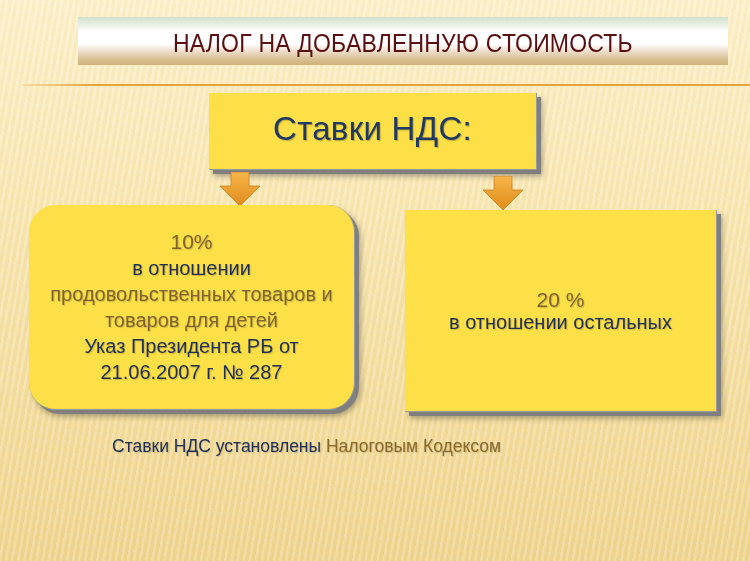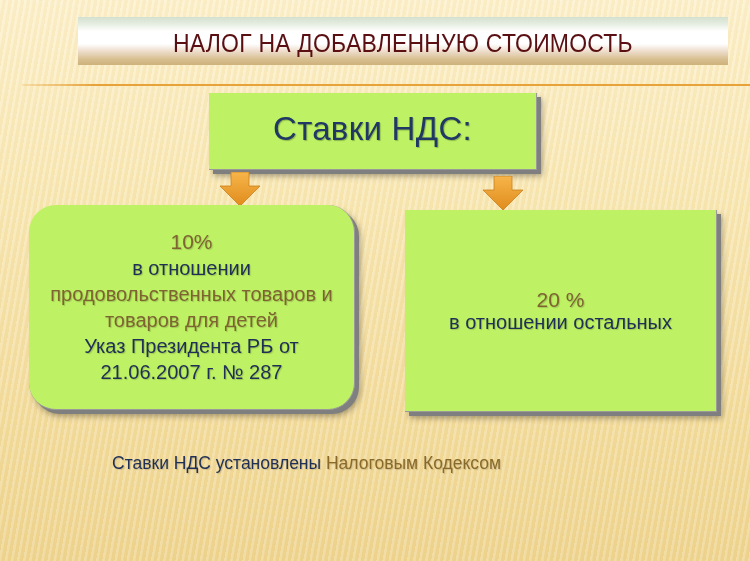--- a/index.html
+++ b/index.html
@@ -21,21 +21,21 @@
       color: #5a0f13; font-size: 25px; font-weight: normal; letter-spacing: 0.2px;
       font-family: "Liberation Sans", sans-serif; transform: scaleX(0.92);
       margin-top: 4px;
     }
     .rule {
       position: absolute; left: 22px; top: 84px; width: 728px; height: 2px;
       background: linear-gradient(90deg, rgba(230,160,50,0.2), #e8a23a 10%, #e8a23a 100%);
     }
 
     .box {
-      position: absolute; background: #bef264;
+      position: absolute; background: #fde047;
       box-shadow: 4px 4px 0 #7f7f7f, 5px 6px 6px rgba(0,0,0,0.35);
       border-right: 1px solid #9a9a9a; border-bottom: 1px solid #9a9a9a;
       display: flex; flex-direction: column; align-items: center; justify-content: center;
       text-align: center;
     }
     .box-main { left: 209px; top: 93px; width: 327px; height: 76px; }
     .box-main .main-text {
       color: #1f3864; font-size: 33px; letter-spacing: 0.3px; margin-top: -4px;
       text-shadow: 1px 1px 1px rgba(0,0,0,0.25);
     }
@@ -50,21 +50,21 @@
     .box-right .line { display: block; }
     .box-right .lh { line-height: 23px; }
 
     .arrow {
       position: absolute; width: 40px; height: 34px;
     }
     .arrow-left { left: 220px; top: 172px; }
     .arrow-right { left: 483px; top: 176px; }
 
     .footer-note {
-      position: absolute; left: 112px; top: 450px; width: 460px;
+      position: absolute; left: 112px; top: 433px; width: 460px;
       font-size: 17.5px; line-height: 26px;
       text-shadow: 1px 1px 1px rgba(0,0,0,0.15);
     }
     .footer-note .part-a { color: #1f2f55; }
     .footer-note .part-b { color: #8a6a2a; }
     .footer-note .line2 { display: block; padding-left: 176px; color: #8a6a2a; }
   </style>
 </head>
 <body>
 

